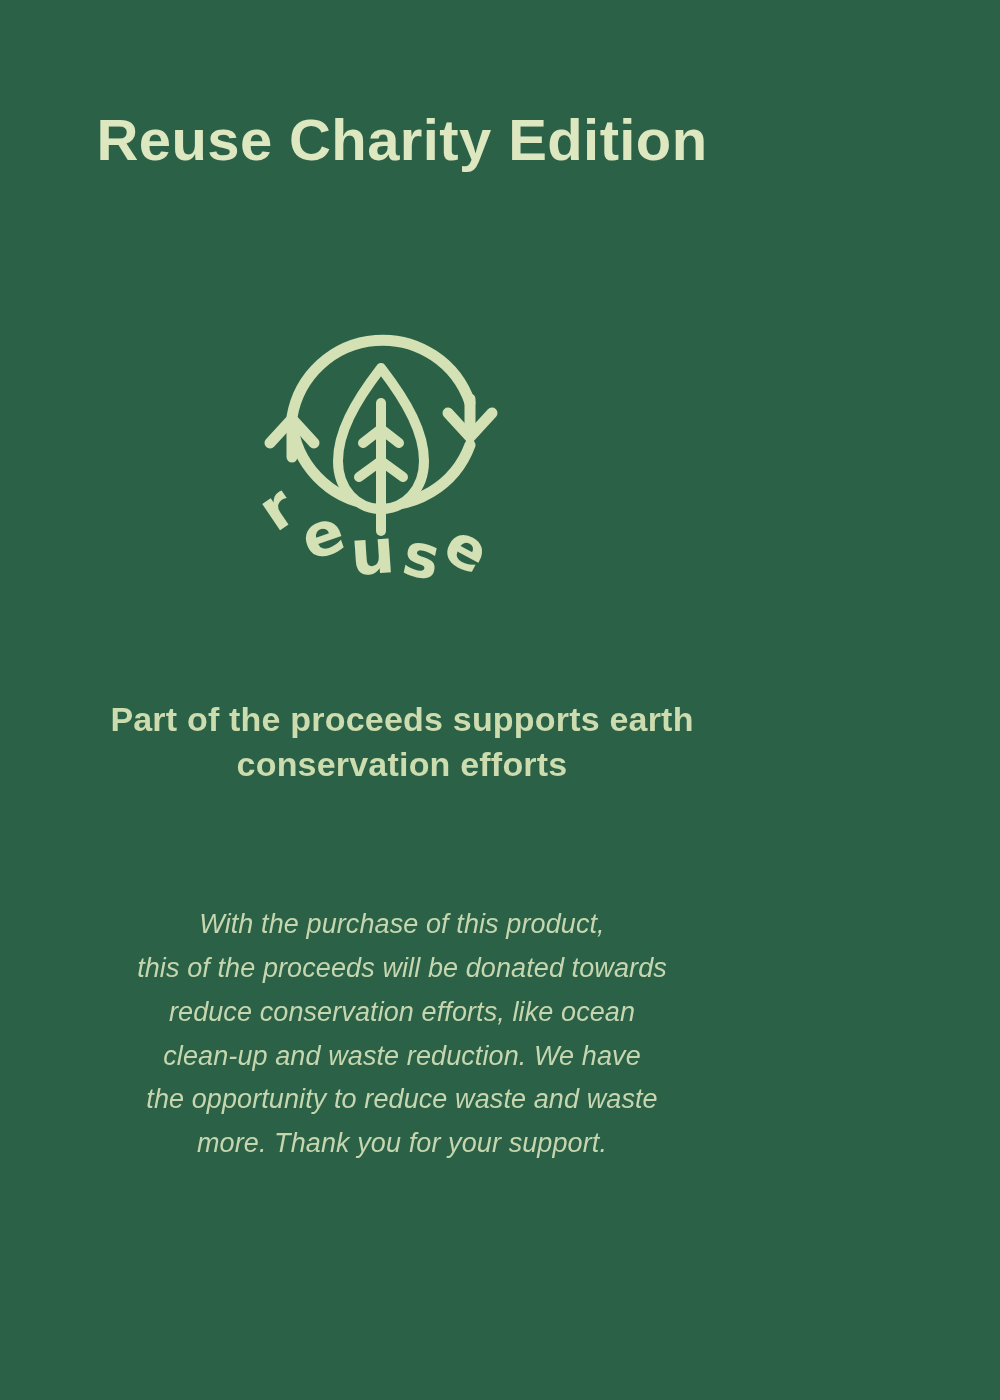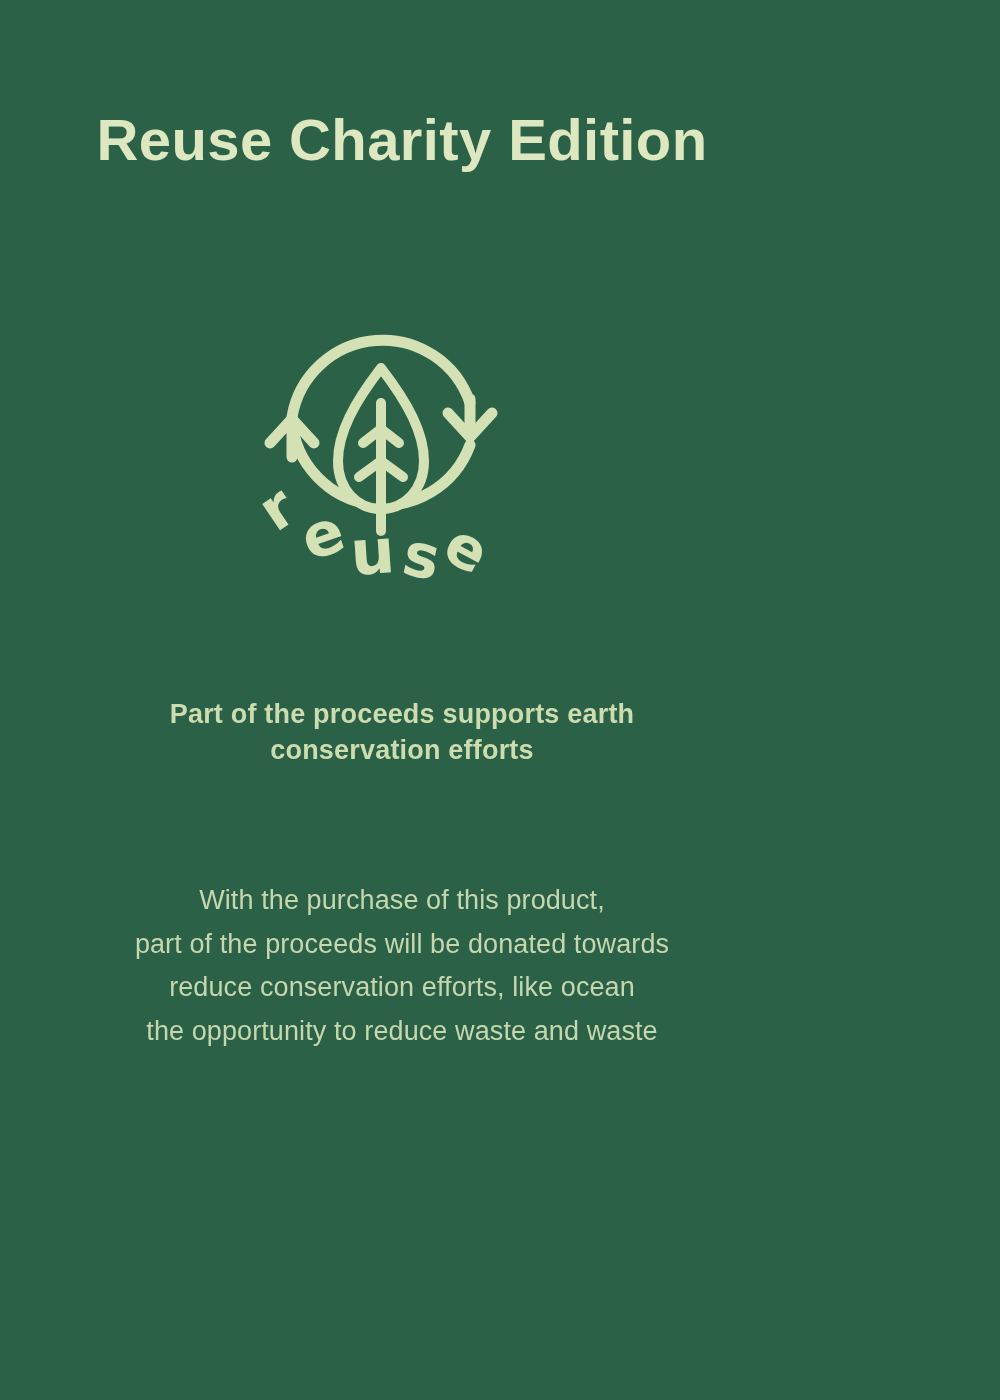--- a/index.html
+++ b/index.html
@@ -48,38 +48,39 @@
   .logo-svg {
     display: block;
     width: 280px;
     height: 280px;
   }
 
   
   .headline {
     margin-top: 96px;
     width: 640px;
-    font-size: 27px;
+    font-size: 34px;
     font-weight: 700;
     line-height: 1.33;
     color: #ccdcae;
     text-align: center;
     letter-spacing: 0.2px;
   }
 
   
   .body-copy {
     margin-top: 88px;
     width: 680px;
     font-size: 27px;
     font-weight: 400;
     line-height: 1.62;
     color: #c6d6ae;
     text-align: center;
     letter-spacing: 0.1px;
+    font-style: italic;
   }
   .body-copy .line {
     display: block;
   }
 </style>
 </head>
 <body>
 
 <div class="page">
 
@@ -136,18 +137,20 @@
   </div>
 
   <h2 class="headline">
     <span>Part of the proceeds</span>
     <span>supports earth</span>
     <span>conservation efforts</span>
   </h2>
 
   <p class="body-copy">
     <span class="line">With the purchase of this product,</span>
-    <span class="line">part of the proceeds will be donated towards</span>
+    <span class="line">this of the proceeds will be donated towards</span>
     <span class="line">reduce conservation efforts, like ocean</span>
+    <span class="line">clean-up and waste reduction. We have</span>
     <span class="line">the opportunity to reduce waste and waste</span>
+    <span class="line">more. Thank you for your support.</span>
   </p>
 
 </div>
 
 </body></html>

